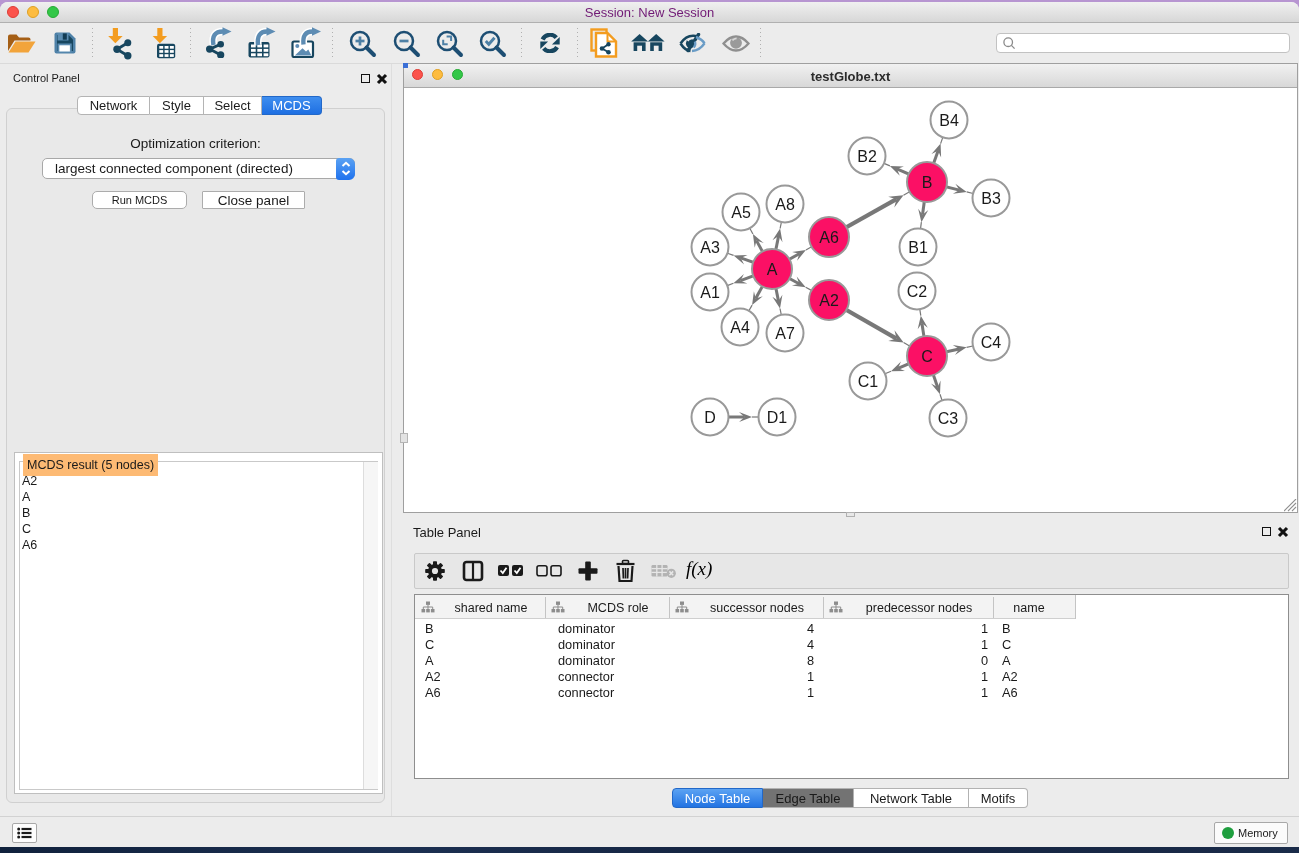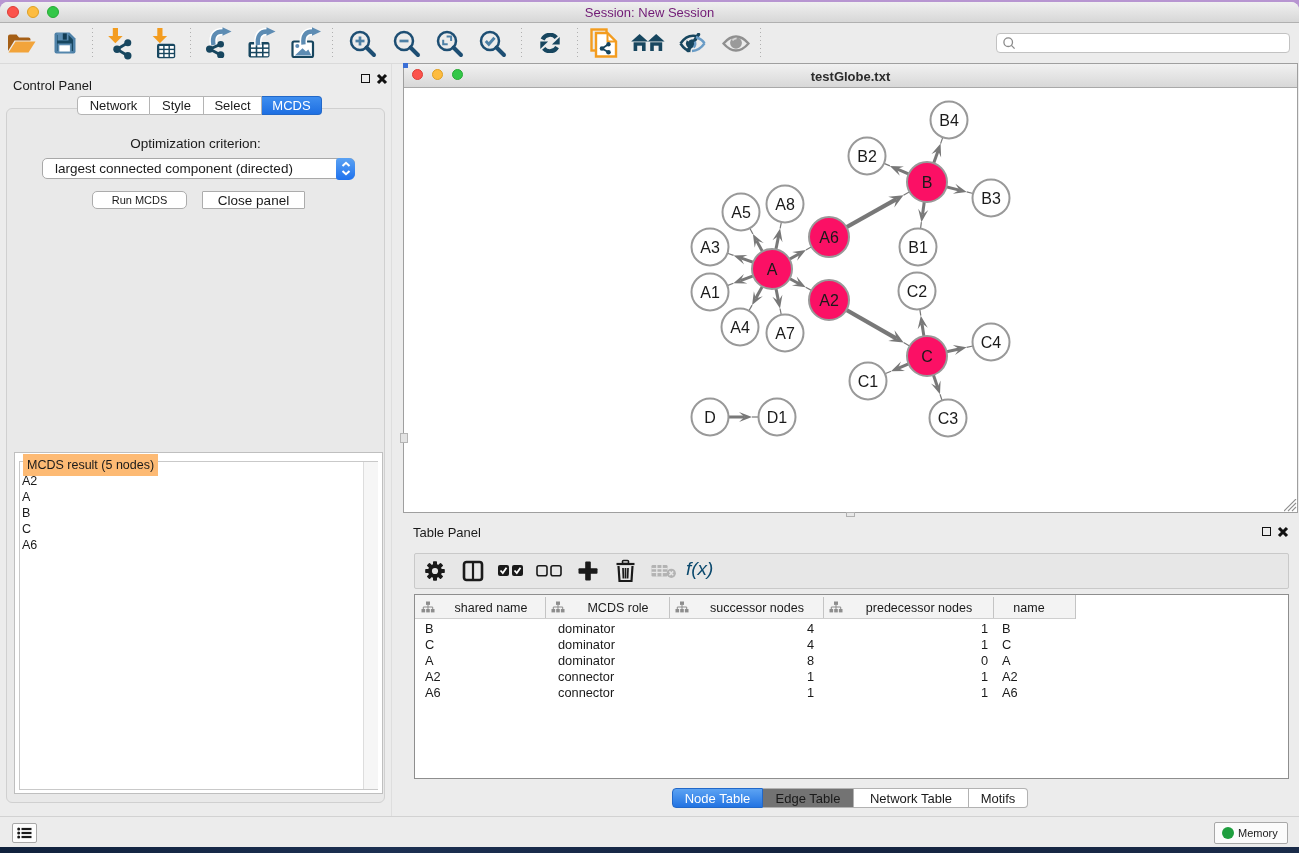--- a/index.html
+++ b/index.html
@@ -160,21 +160,21 @@
 
 <div class="abs" style="left:996px;top:33px;width:294px;height:20px;background:#fff;border:1.5px solid #c2c2c2;border-radius:4px"></div>
 <svg class="abs" style="left:1002px;top:36px" width="15" height="15" viewBox="0 0 15 15">
       <circle cx="6.2" cy="6.2" r="4.3" fill="none" stroke="#8a8a8a" stroke-width="1.3"></circle>
       <line x1="9.4" y1="9.4" x2="12.6" y2="12.6" stroke="#8a8a8a" stroke-width="1.3"></line>
     </svg>
 
 <div class="abs" style="left:0;top:63px;width:403px;height:1px;background:#dadada"></div>
 <div class="abs" style="left:391px;top:64px;width:1px;height:752px;background:#dedede"></div>
 
-<div class="abs" style="left:13px;top:78px;font-size:13px">Control Panel</div>
+<div class="abs" style="left:13px;top:72px;font-size:11px">Control Panel</div>
 <div class="abs" style="left:361px;top:74px;width:9px;height:9px;border:1.5px solid #111"></div>
 <svg class="abs" style="left:376px;top:73px" width="12" height="12" viewBox="0 0 12 12">
       <path d="M2,2 L10,10 M10,2 L2,10" stroke="#111" stroke-width="3.1"></path>
     </svg>
 
 <div class="abs" style="left:6px;top:108px;width:379px;height:695px;background:#e9e9e9;border:1px solid #d0d0d0;border-radius:6px"></div>
 
 <div class="abs vctr" style="left:77px;top:96px;width:73px;height:19px;background:#fff;border:1px solid #b4b4b4;border-radius:4px 0 0 4px;justify-content:center;font-size:13px">Network</div>
 <div class="abs vctr" style="left:150px;top:96px;width:54px;height:19px;background:#fff;border:1px solid #b4b4b4;border-left:none;justify-content:center;font-size:13px">Style</div>
 <div class="abs vctr" style="left:204px;top:96px;width:58px;height:19px;background:#fff;border:1px solid #b4b4b4;border-left:none;justify-content:center;font-size:13px">Select</div>
@@ -363,21 +363,21 @@
     </svg>
 <svg style="position:absolute;left:651px;top:562px" width="27" height="18" viewBox="0 0 27 18">
       <rect x="0.5" y="3" width="16" height="11.5" rx="1.2" fill="#b3b3b3"></rect>
       <line x1="0.5" y1="6.6" x2="16.5" y2="6.6" stroke="#e7e7e7" stroke-width="1.3"></line>
       <line x1="0.5" y1="10.4" x2="16.5" y2="10.4" stroke="#e7e7e7" stroke-width="1.3"></line>
       <line x1="5.8" y1="3" x2="5.8" y2="14.5" stroke="#e7e7e7" stroke-width="1.3"></line>
       <line x1="11.1" y1="3" x2="11.1" y2="14.5" stroke="#e7e7e7" stroke-width="1.3"></line>
       <circle cx="20.3" cy="11.3" r="4.6" fill="#b3b3b3"></circle>
       <path d="M18.4,9.4 L22.2,13.2 M22.2,9.4 L18.4,13.2" stroke="#e7e7e7" stroke-width="1.5"></path>
     </svg>
-<div class="abs" style="left:686px;top:558px;font-size:19px;color:#0c4a6e;font-family:Liberation Sans, sans-serif;font-style:italic">f(x)</div>
+<div class="abs" style="left:686px;top:558px;font-size:19px;color:#000000;font-family:Liberation Serif, serif;font-style:italic">f(x)</div>
 
 <div class="abs" style="left:414px;top:594px;width:875px;height:185px;background:#fff;border:1px solid #8e8e8e"></div>
 <div class="abs" style="left:415px;top:595px;width:660px;height:24px;background:#f3f3f3;border-bottom:1px solid #cfcfcf"></div>
 <div class="abs" style="left:545px;top:597px;width:1px;height:21px;background:#c4c4c4"></div>
 <div class="abs" style="left:669px;top:597px;width:1px;height:21px;background:#c4c4c4"></div>
 <div class="abs" style="left:823px;top:597px;width:1px;height:21px;background:#c4c4c4"></div>
 <div class="abs" style="left:993px;top:597px;width:1px;height:21px;background:#c4c4c4"></div>
 <div class="abs" style="left:1075px;top:595px;width:1px;height:24px;background:#c4c4c4"></div>
 <svg style="position:absolute;left:421px;top:601px" width="14" height="12" viewBox="0 0 14 12">
       <rect x="5" y="0.5" width="4" height="3.4" fill="#8d8d8d"></rect>

